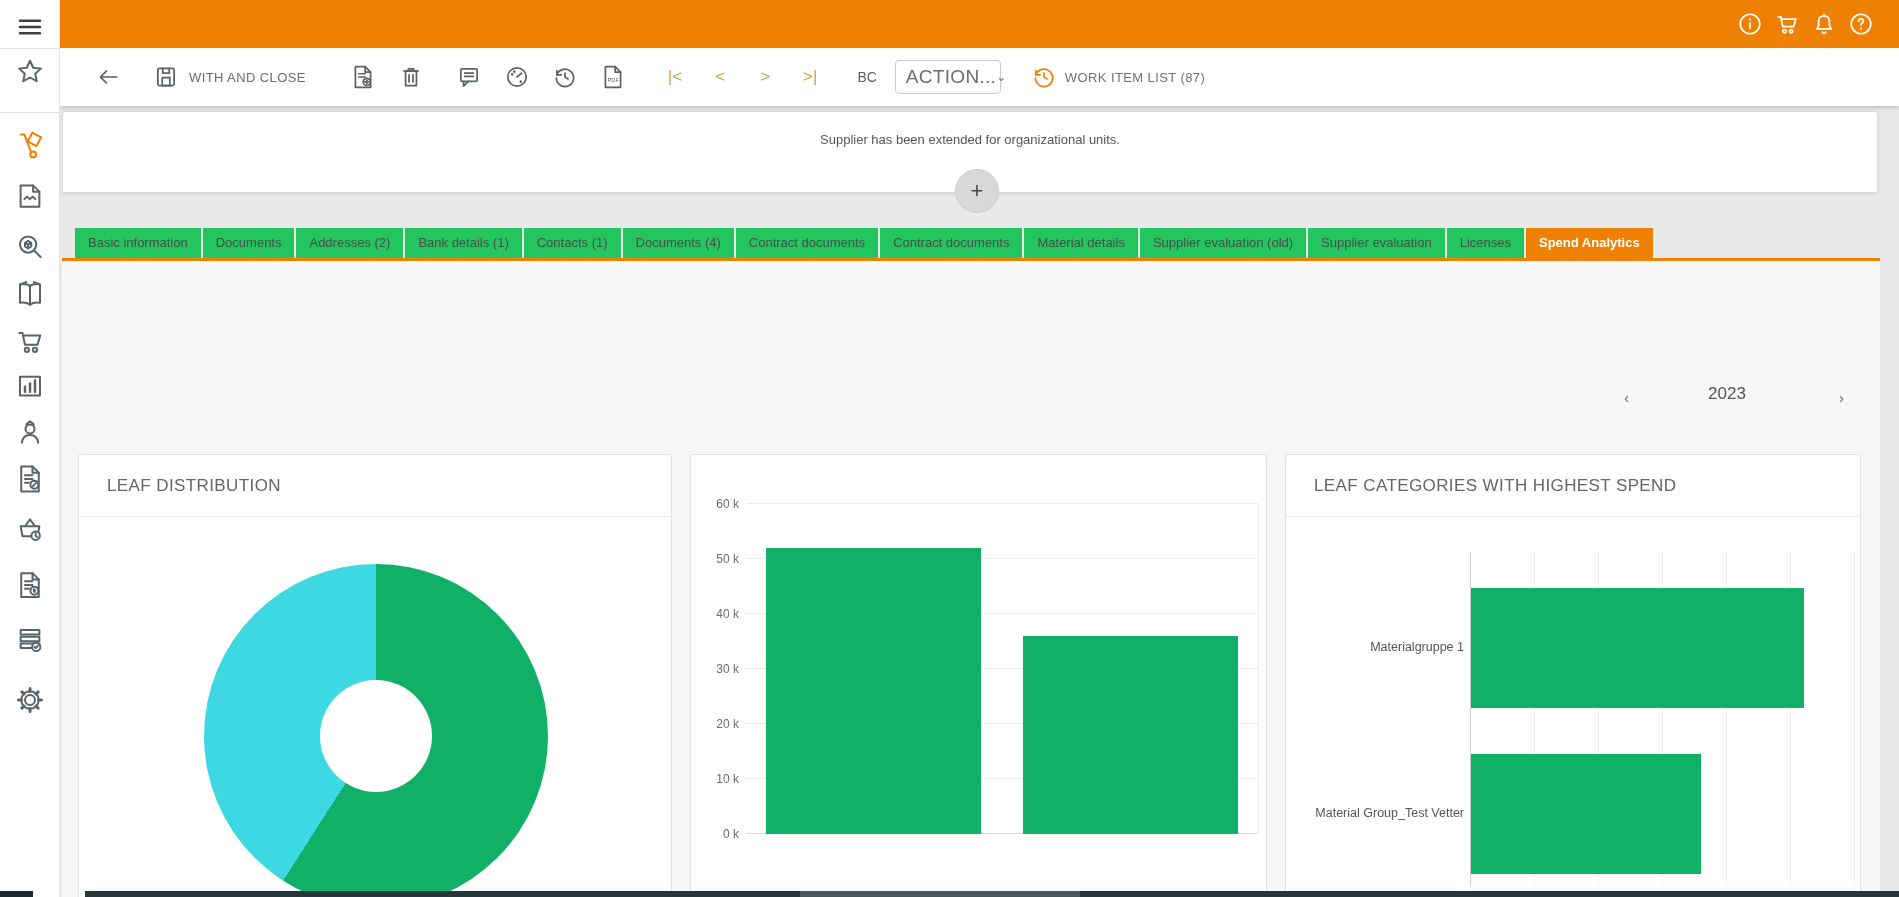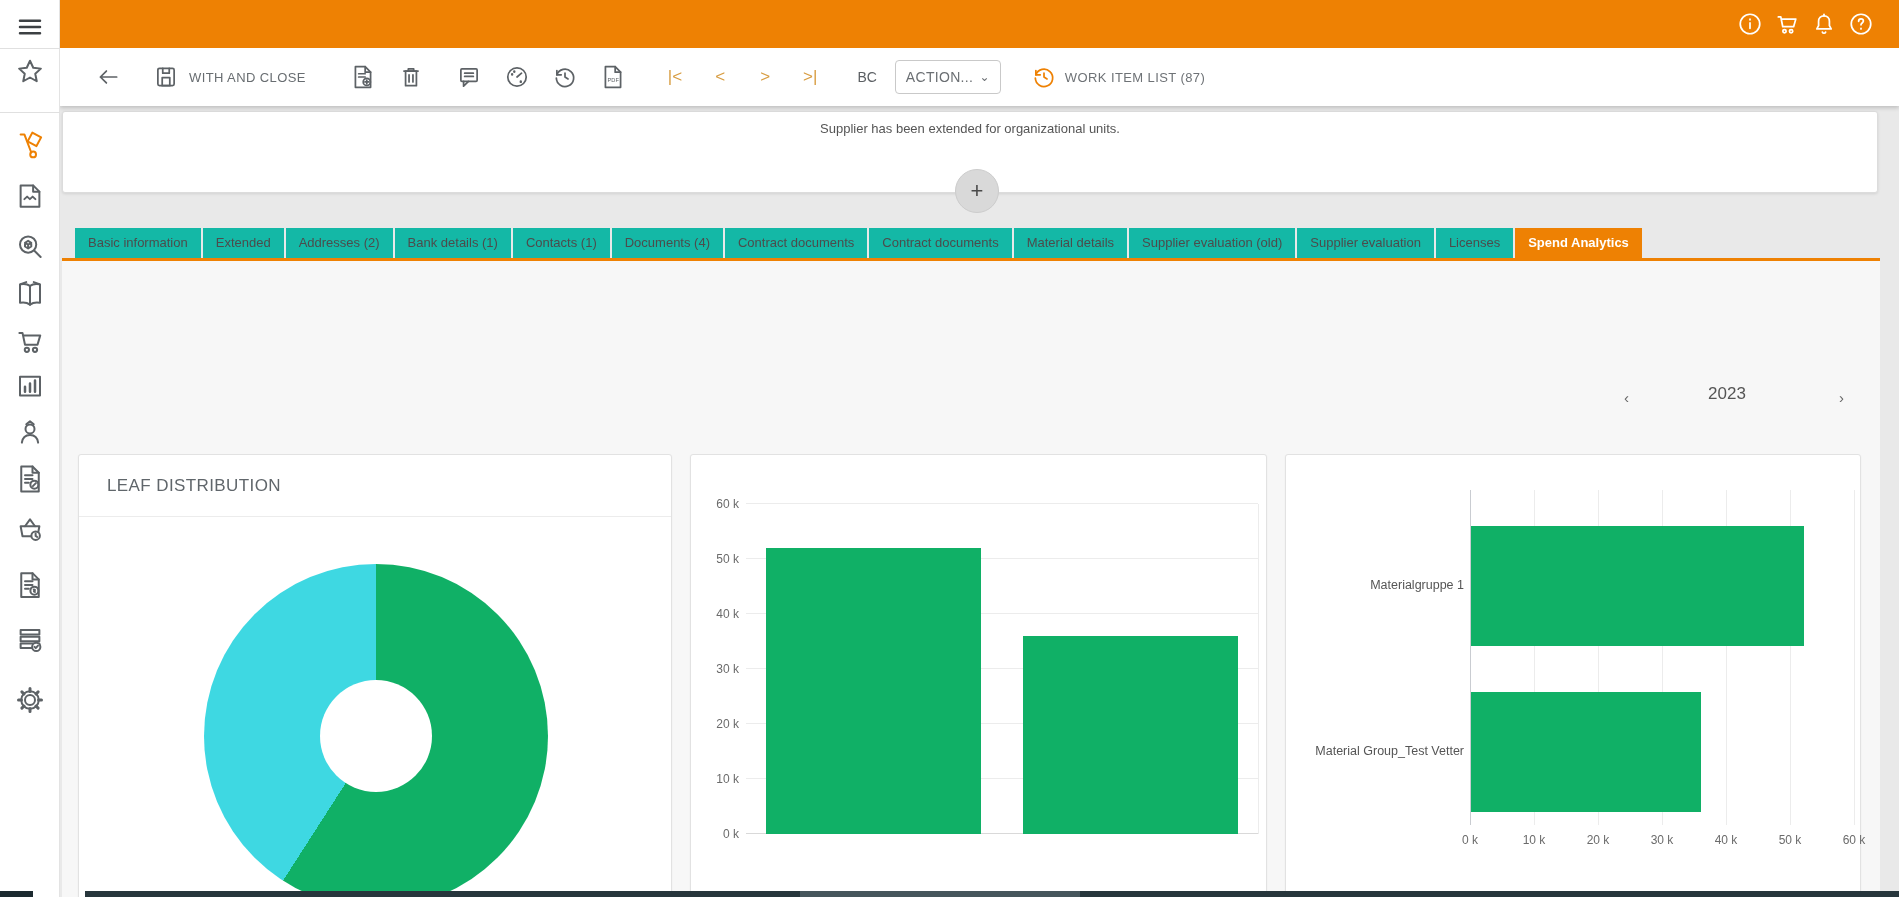--- a/index.html
+++ b/index.html
@@ -22,37 +22,37 @@
   .hdr-ic { position:absolute; top:11px; width:26px; height:26px; cursor:pointer; }
 
   
   #toolbar { position:absolute; left:60px; top:48px; width:1839px; height:58px; background:#fff;
     box-shadow:0 2px 4px rgba(0,0,0,.18); z-index:14; display:flex; align-items:center; }
   .tb-ic { width:26px; height:26px; flex:none; cursor:pointer; }
   .tb-label { font-size:13px; font-weight:500; color:#686d71; letter-spacing:.4px; cursor:pointer; }
   .nav-ch { font-size:17px; color:#d89d42; font-weight:400; cursor:pointer; flex:none; }
   #action-dd { height:34px; width:106px; border:1px solid #c9c9c9; border-radius:4px;
     display:flex; align-items:center; justify-content:space-between; padding:0 10px; cursor:pointer; }
-  #action-dd span { font-size:14px; color:#6b6f73; letter-spacing:.3px; }
+  #action-dd span { font-size:19px; color:#6b6f73; letter-spacing:.3px; }
   #action-dd .chev { color:#6b6f73; font-size:12px; }
 
   
   #content { position:absolute; left:60px; top:106px; width:1839px; height:791px; background:#e9e9e9; }
 
   #banner { position:absolute; left:2px; top:5px; width:1816px; height:82px; background:#fff;
     border:1px solid #dcdcdc; border-radius:3px; box-shadow:0 1px 3px rgba(0,0,0,.10); text-align:center; }
-  #banner .l1 { margin-top:9px; font-size:13px; color:#555; }
+  #banner .l1 { margin-top:20px; font-size:13px; color:#555; }
   #banner .l2 { margin-top:3px; font-size:13px; color:#555; }
   #banner .l2 b { font-weight:700; }
   #plus-btn { position:absolute; left:895px; top:63px; width:44px; height:44px; border-radius:50%;
     background:#d9d9d9; border:1px solid #cccccc; color:#4a4a4a; font-size:22px; line-height:42px;
     text-align:center; cursor:pointer; z-index:6; }
 
   #tabs { position:absolute; left:15px; top:122px; height:30px; display:flex; gap:2px; }
-  .tab { background:#14b8a6; color:#4c4c4c; font-size:13px; line-height:30px; padding:0 13px;
+  .tab { background:#22c55e; color:#4c4c4c; font-size:13px; line-height:30px; padding:0 13px;
     white-space:nowrap; cursor:pointer; }
   .tab.active { background:#ee8103; color:#fff; font-weight:700; }
   #tabline { position:absolute; left:2px; top:152px; width:1818px; height:3px; background:#ee8103; }
 
   #panel { position:absolute; left:2px; top:155px; width:1818px; height:636px; background:#f7f7f7; }
   .yr-ar { position:absolute; top:128px; font-size:15px; color:#666; cursor:pointer; }
   #year-label { position:absolute; top:123px; left:1625px; width:80px; text-align:center;
     font-size:17px; color:#555; }
 
   .card { position:absolute; top:193px; height:539px; background:#fff; border:1px solid #e2e2e2;
@@ -307,21 +307,21 @@
 
 <div id="content">
 
   <div id="banner">
     <div class="l1">Supplier has been extended for organizational units.</div>
   </div>
   <div id="plus-btn">+</div>
 
   <div id="tabs">
       <div class="tab">Basic information</div>
-      <div class="tab">Extended</div>
+      <div class="tab">Documents</div>
       <div class="tab">Addresses (2)</div>
       <div class="tab">Bank details (1)</div>
       <div class="tab">Contacts (1)</div>
       <div class="tab">Documents (4)</div>
       <div class="tab">Contract documents</div>
       <div class="tab">Contract documents</div>
       <div class="tab">Material details</div>
       <div class="tab">Supplier evaluation (old)</div>
       <div class="tab">Supplier evaluation</div>
       <div class="tab">Licenses</div>
@@ -360,20 +360,21 @@
             <div class="gline-h" style="bottom: 330px;"></div>
             <div class="ylab" style="bottom: 323px;">60 k</div>
             <div class="vbar" style="left: 19.5px; height: 286px; background: rgb(16, 176, 102);"></div>
             <div class="vbar" style="left: 276.5px; height: 198px; background: rgb(16, 176, 102);"></div>
           </div>
 
       </div>
     </div>
 
     <div class="card" id="card-hbar">
+      <div class="card-title">LEAF CATEGORIES WITH HIGHEST SPEND</div>
       <div class="card-body">
         <div id="plot-h">
             <div class="gline-v zero" style="left: 0px;"></div>
             <div class="hxlab" style="left: 0px;">0 k</div>
             <div class="gline-v" style="left: 64px;"></div>
             <div class="hxlab" style="left: 64px;">10 k</div>
             <div class="gline-v" style="left: 128px;"></div>
             <div class="hxlab" style="left: 128px;">20 k</div>
             <div class="gline-v" style="left: 192px;"></div>
             <div class="hxlab" style="left: 192px;">30 k</div>

